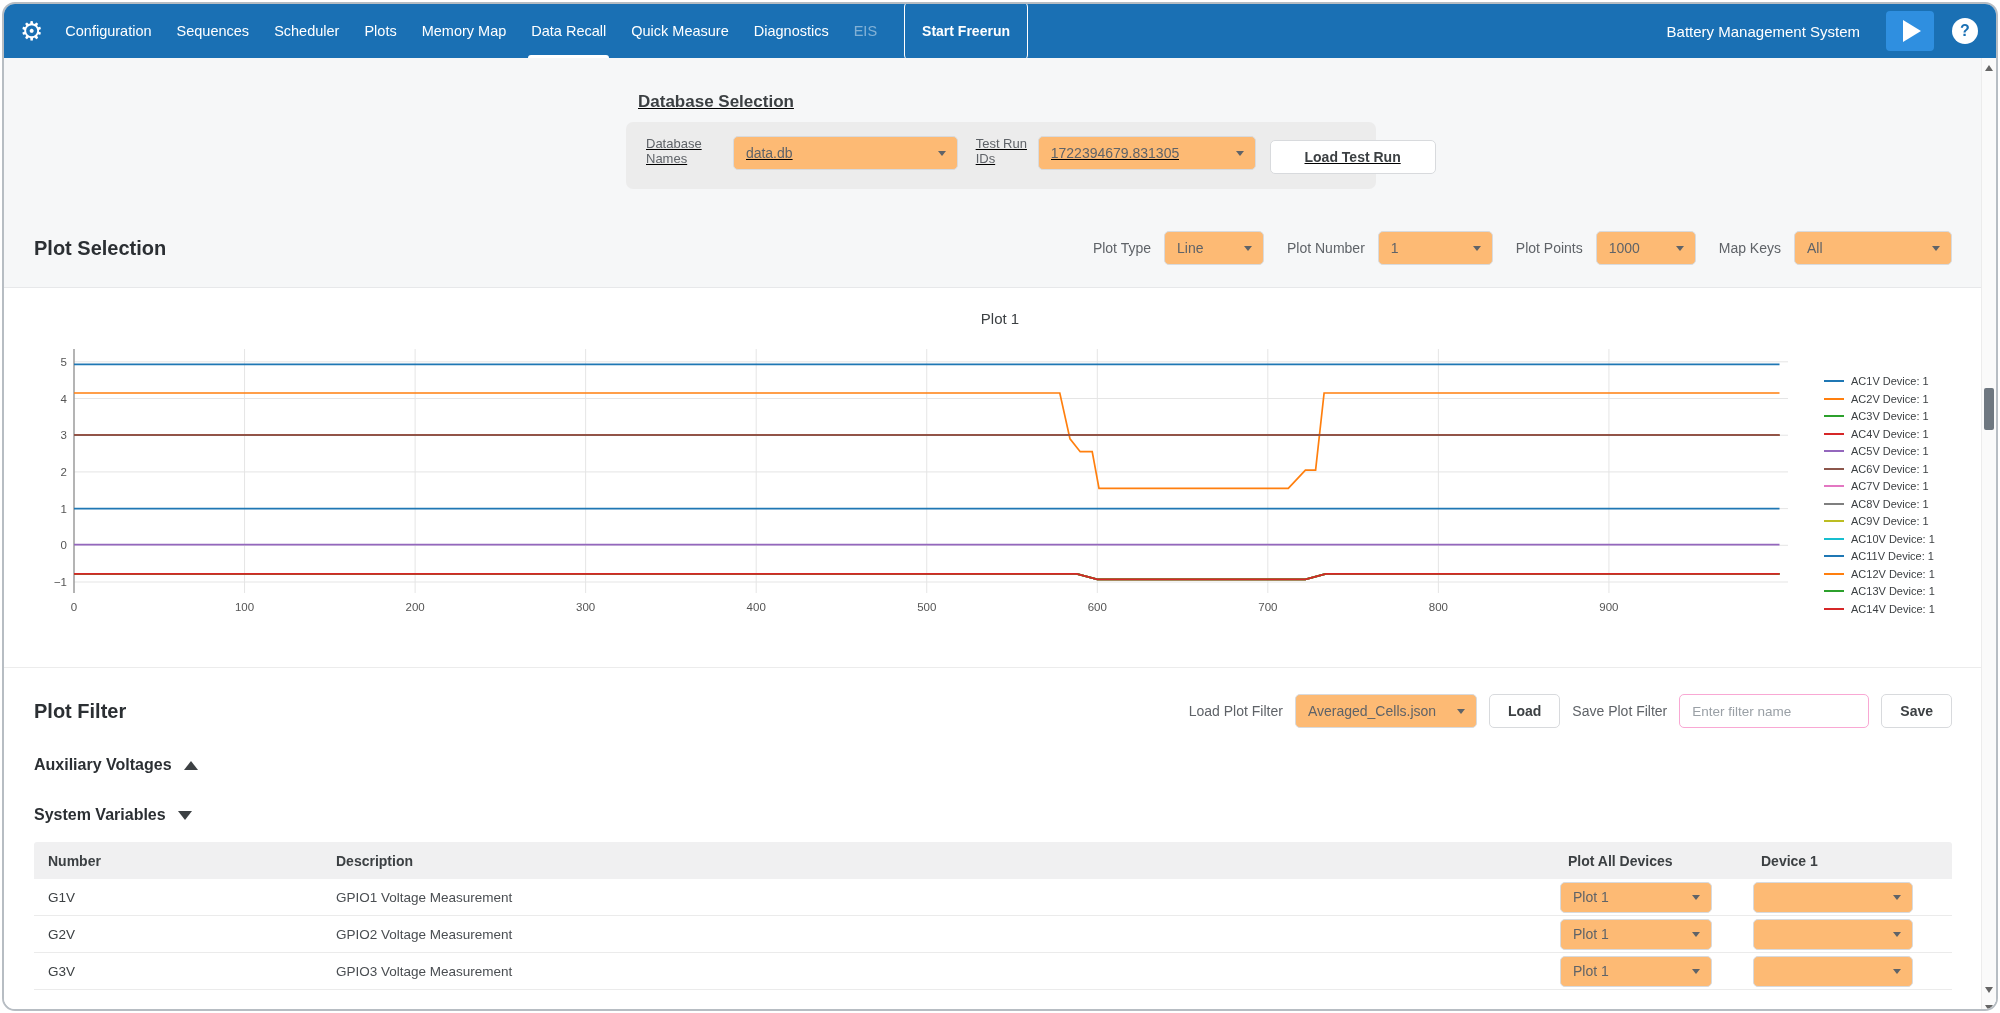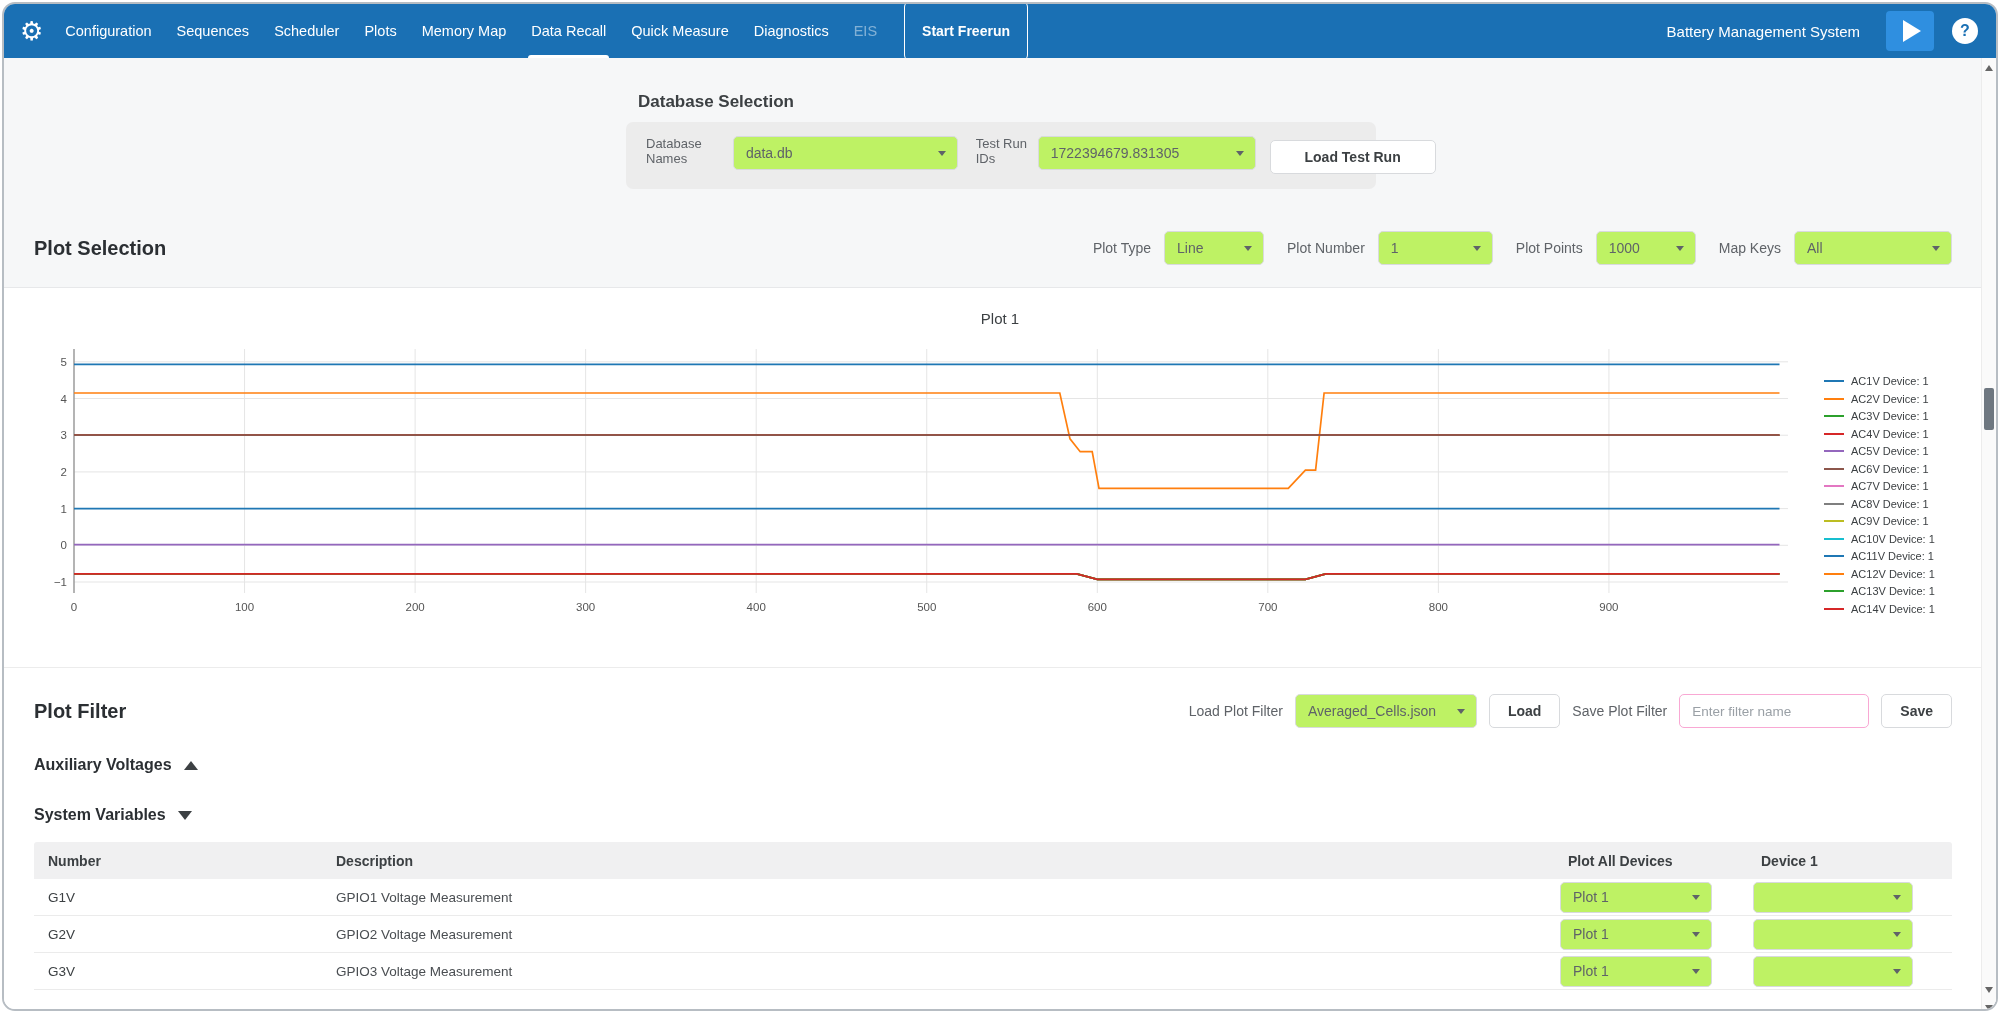--- a/index.html
+++ b/index.html
@@ -27,27 +27,27 @@
   .sb-arrow { position:absolute; left:0; right:0; height:15px; display:flex; align-items:center; justify-content:center; cursor:pointer; }
   .sb-arrow.top { top:2px; }
   .sb-arrow.bottom { bottom:2px; }
   .sb-arrow.inner { bottom:20px; }
   .tri-up { width:0; height:0; border-left:4px solid transparent; border-right:4px solid transparent; border-bottom:6px solid #666; }
   .tri-down { width:0; height:0; border-left:4px solid transparent; border-right:4px solid transparent; border-top:6px solid #666; }
   .sb-thumb { position:absolute; top:330px; left:2px; right:2px; height:42px; background:#6e7780; border-radius:2px; cursor:grab; }
 
   
   .top-band { background:#f6f7f8; border-bottom:1px solid #e7e8ea; padding-top:34px; }
-  .db-wrap { width:750px; margin:0 auto 0 622px; }
+  .db-wrap { width:750px; margin:0 auto 0 622px;text-decoration:underline; }
   .db-title { font-size:17px; font-weight:700; color:#3c4043; margin:0 0 10px 12px; }
   .db-card { background:#ececec; border-radius:7px; padding:14px 16px 15px 16px; display:flex; align-items:flex-end; gap:14px; }
   .field { display:flex; flex-direction:row; }
   .field-label { font-size:13px; color:#5f6368; margin:0 0 8px 4px; }
 
-  .select { display:flex; align-items:center; justify-content:space-between; background:#bef264; border:1px solid #d8dadd; border-radius:5px; height:34px; padding:0 11px 0 12px; color:#5f6368; font-size:14px; cursor:pointer; }
+  .select { display:flex; align-items:center; justify-content:space-between; background:#fdba74; border:1px solid #d8dadd; border-radius:5px; height:34px; padding:0 11px 0 12px; color:#5f6368; font-size:14px; cursor:pointer; }
   .select-value { overflow:hidden; white-space:nowrap; }
   .caret { width:0; height:0; border-left:4.5px solid transparent; border-right:4.5px solid transparent; border-top:5.5px solid #5f6368; margin-left:12px; flex:none; }
   .w256 { width:256px; } .w120 { width:100px; } .w115 { width:115px; } .w195 { width:158px; } .w185 { width:182px; } .w152 { width:152px; } .w160 { width:160px; }
 
   .btn { background:#fff; border:1px solid #d8dadd; border-radius:5px; height:34px; padding:0 18px; font-size:14px; font-weight:600; color:#3c4043; cursor:pointer; font-family:inherit; white-space:nowrap; }
   .btn-wide { padding:0 34px; }
 
   
   .plot-sel-row { display:flex; align-items:center; justify-content:space-between; padding:0 44px 0 30px; margin-top:42px; padding-bottom:22px; }
   .section-title { font-size:20px; font-weight:700; color:#2b2f33; }

